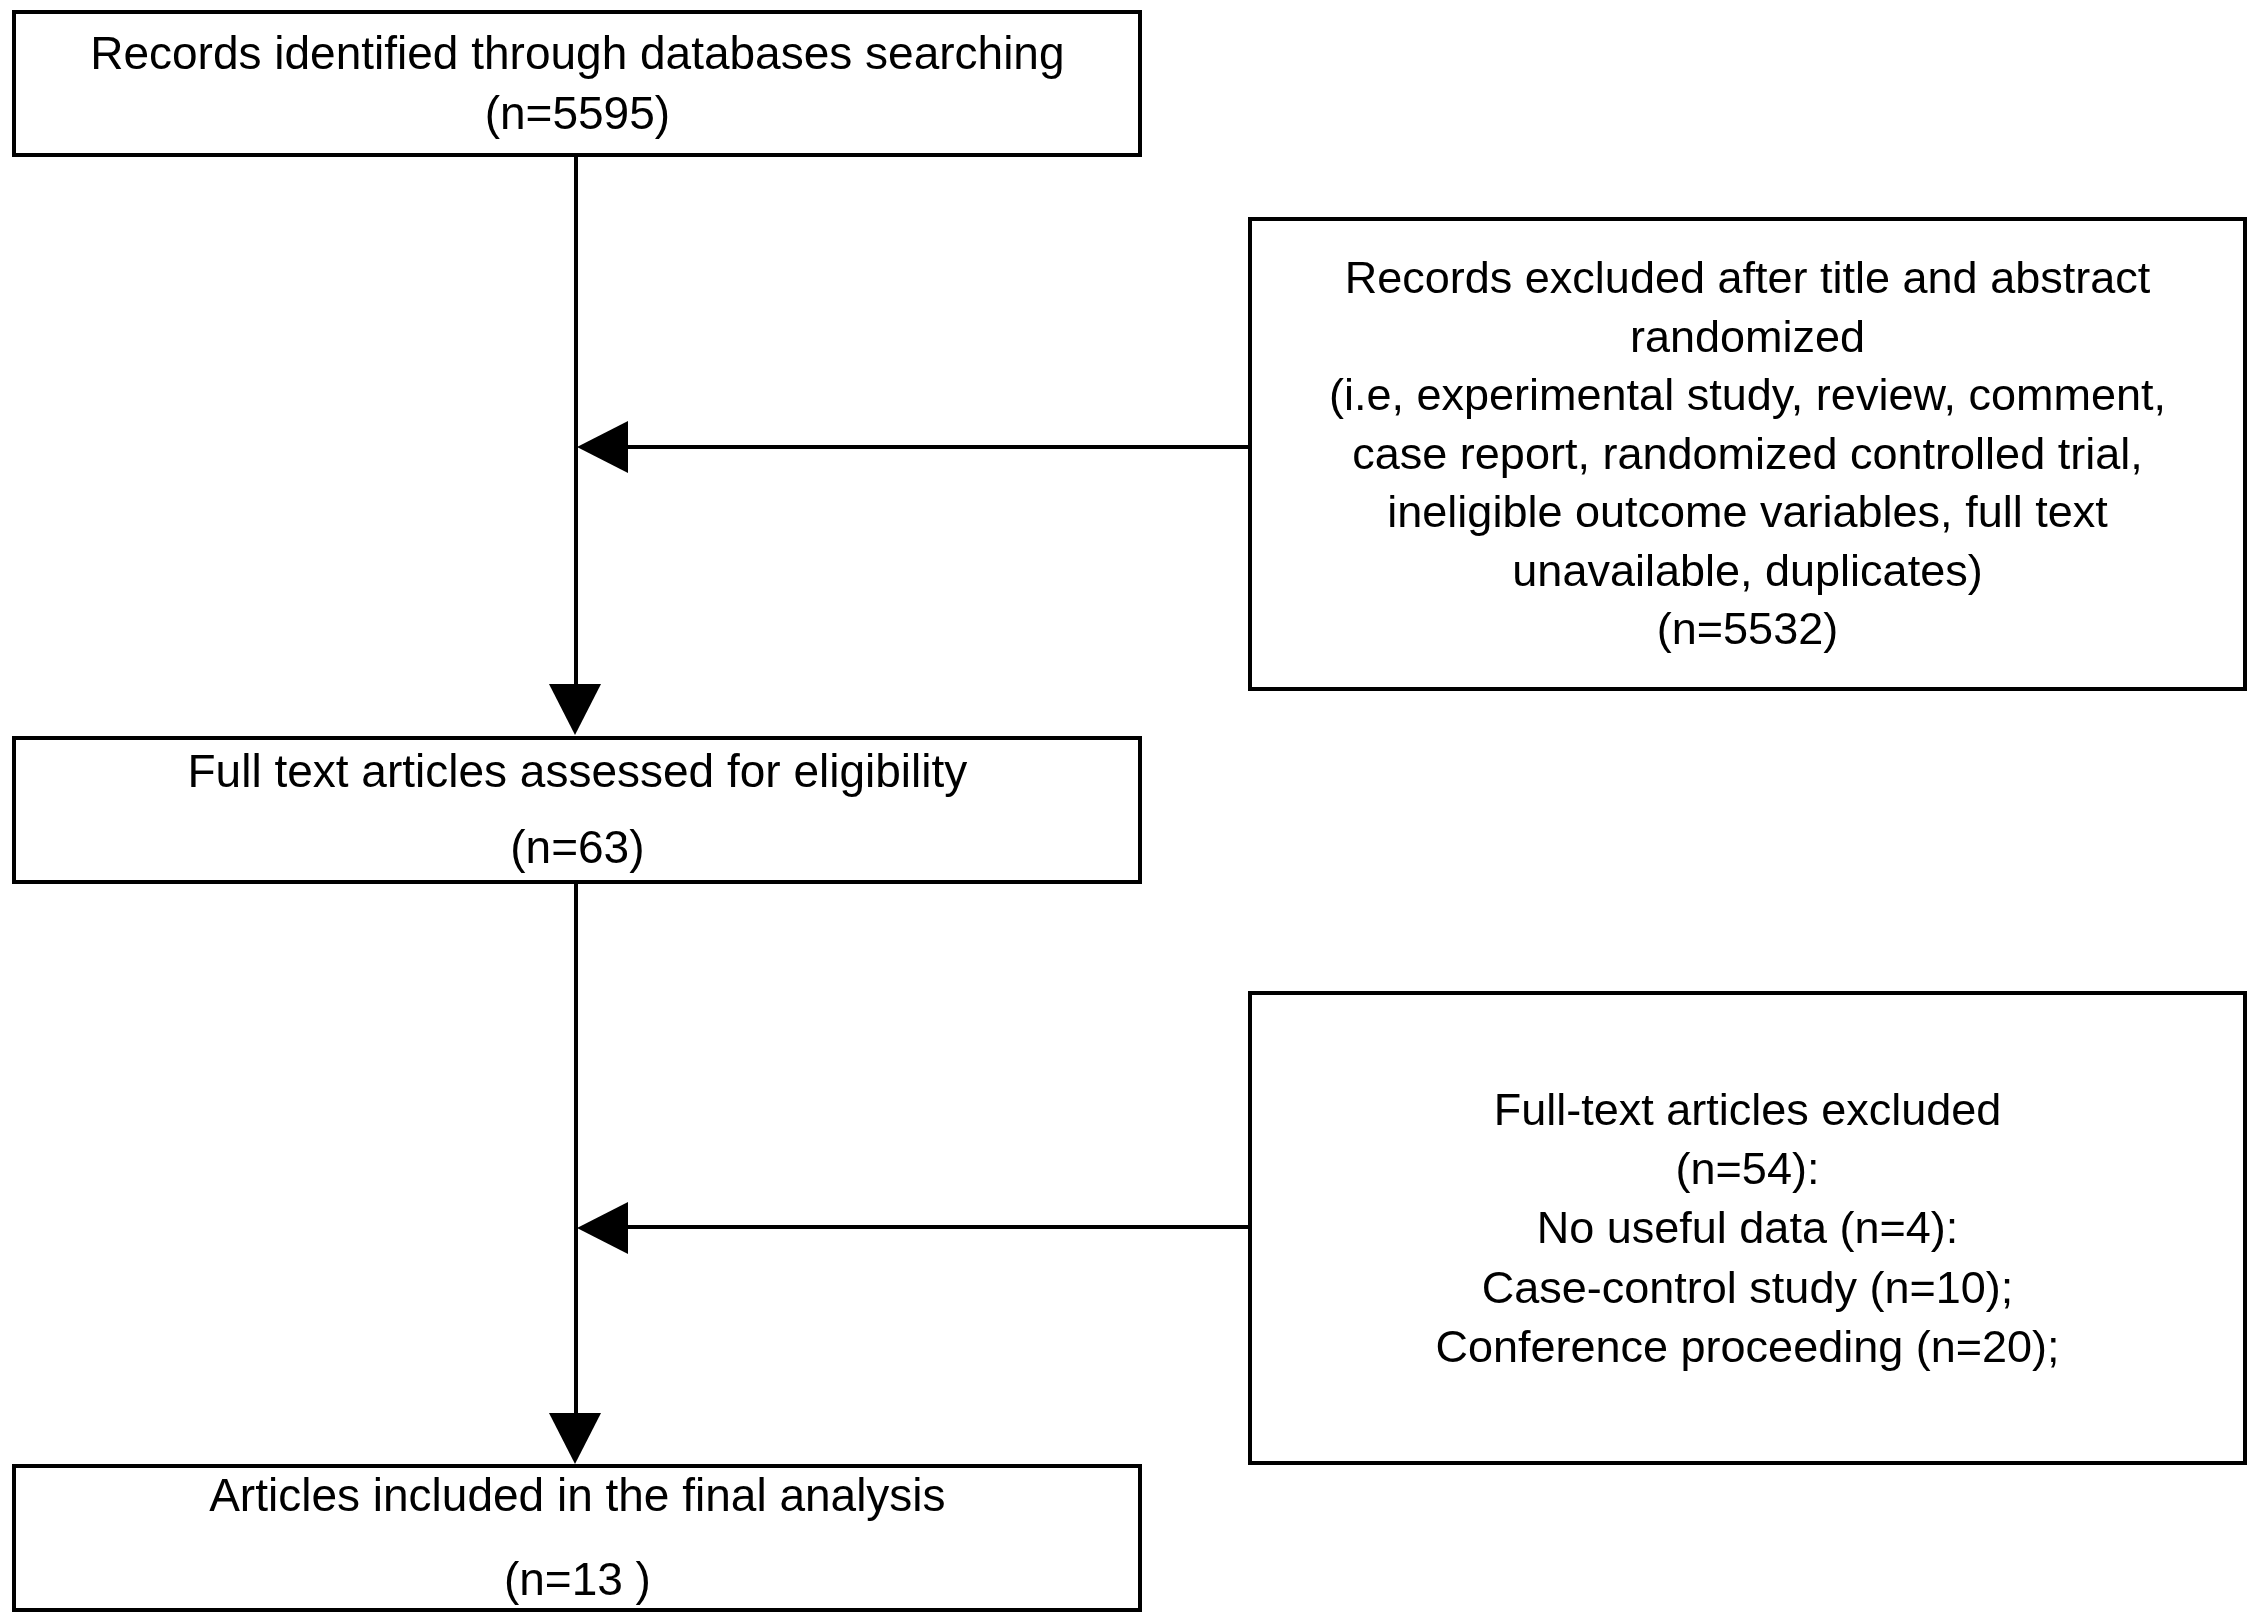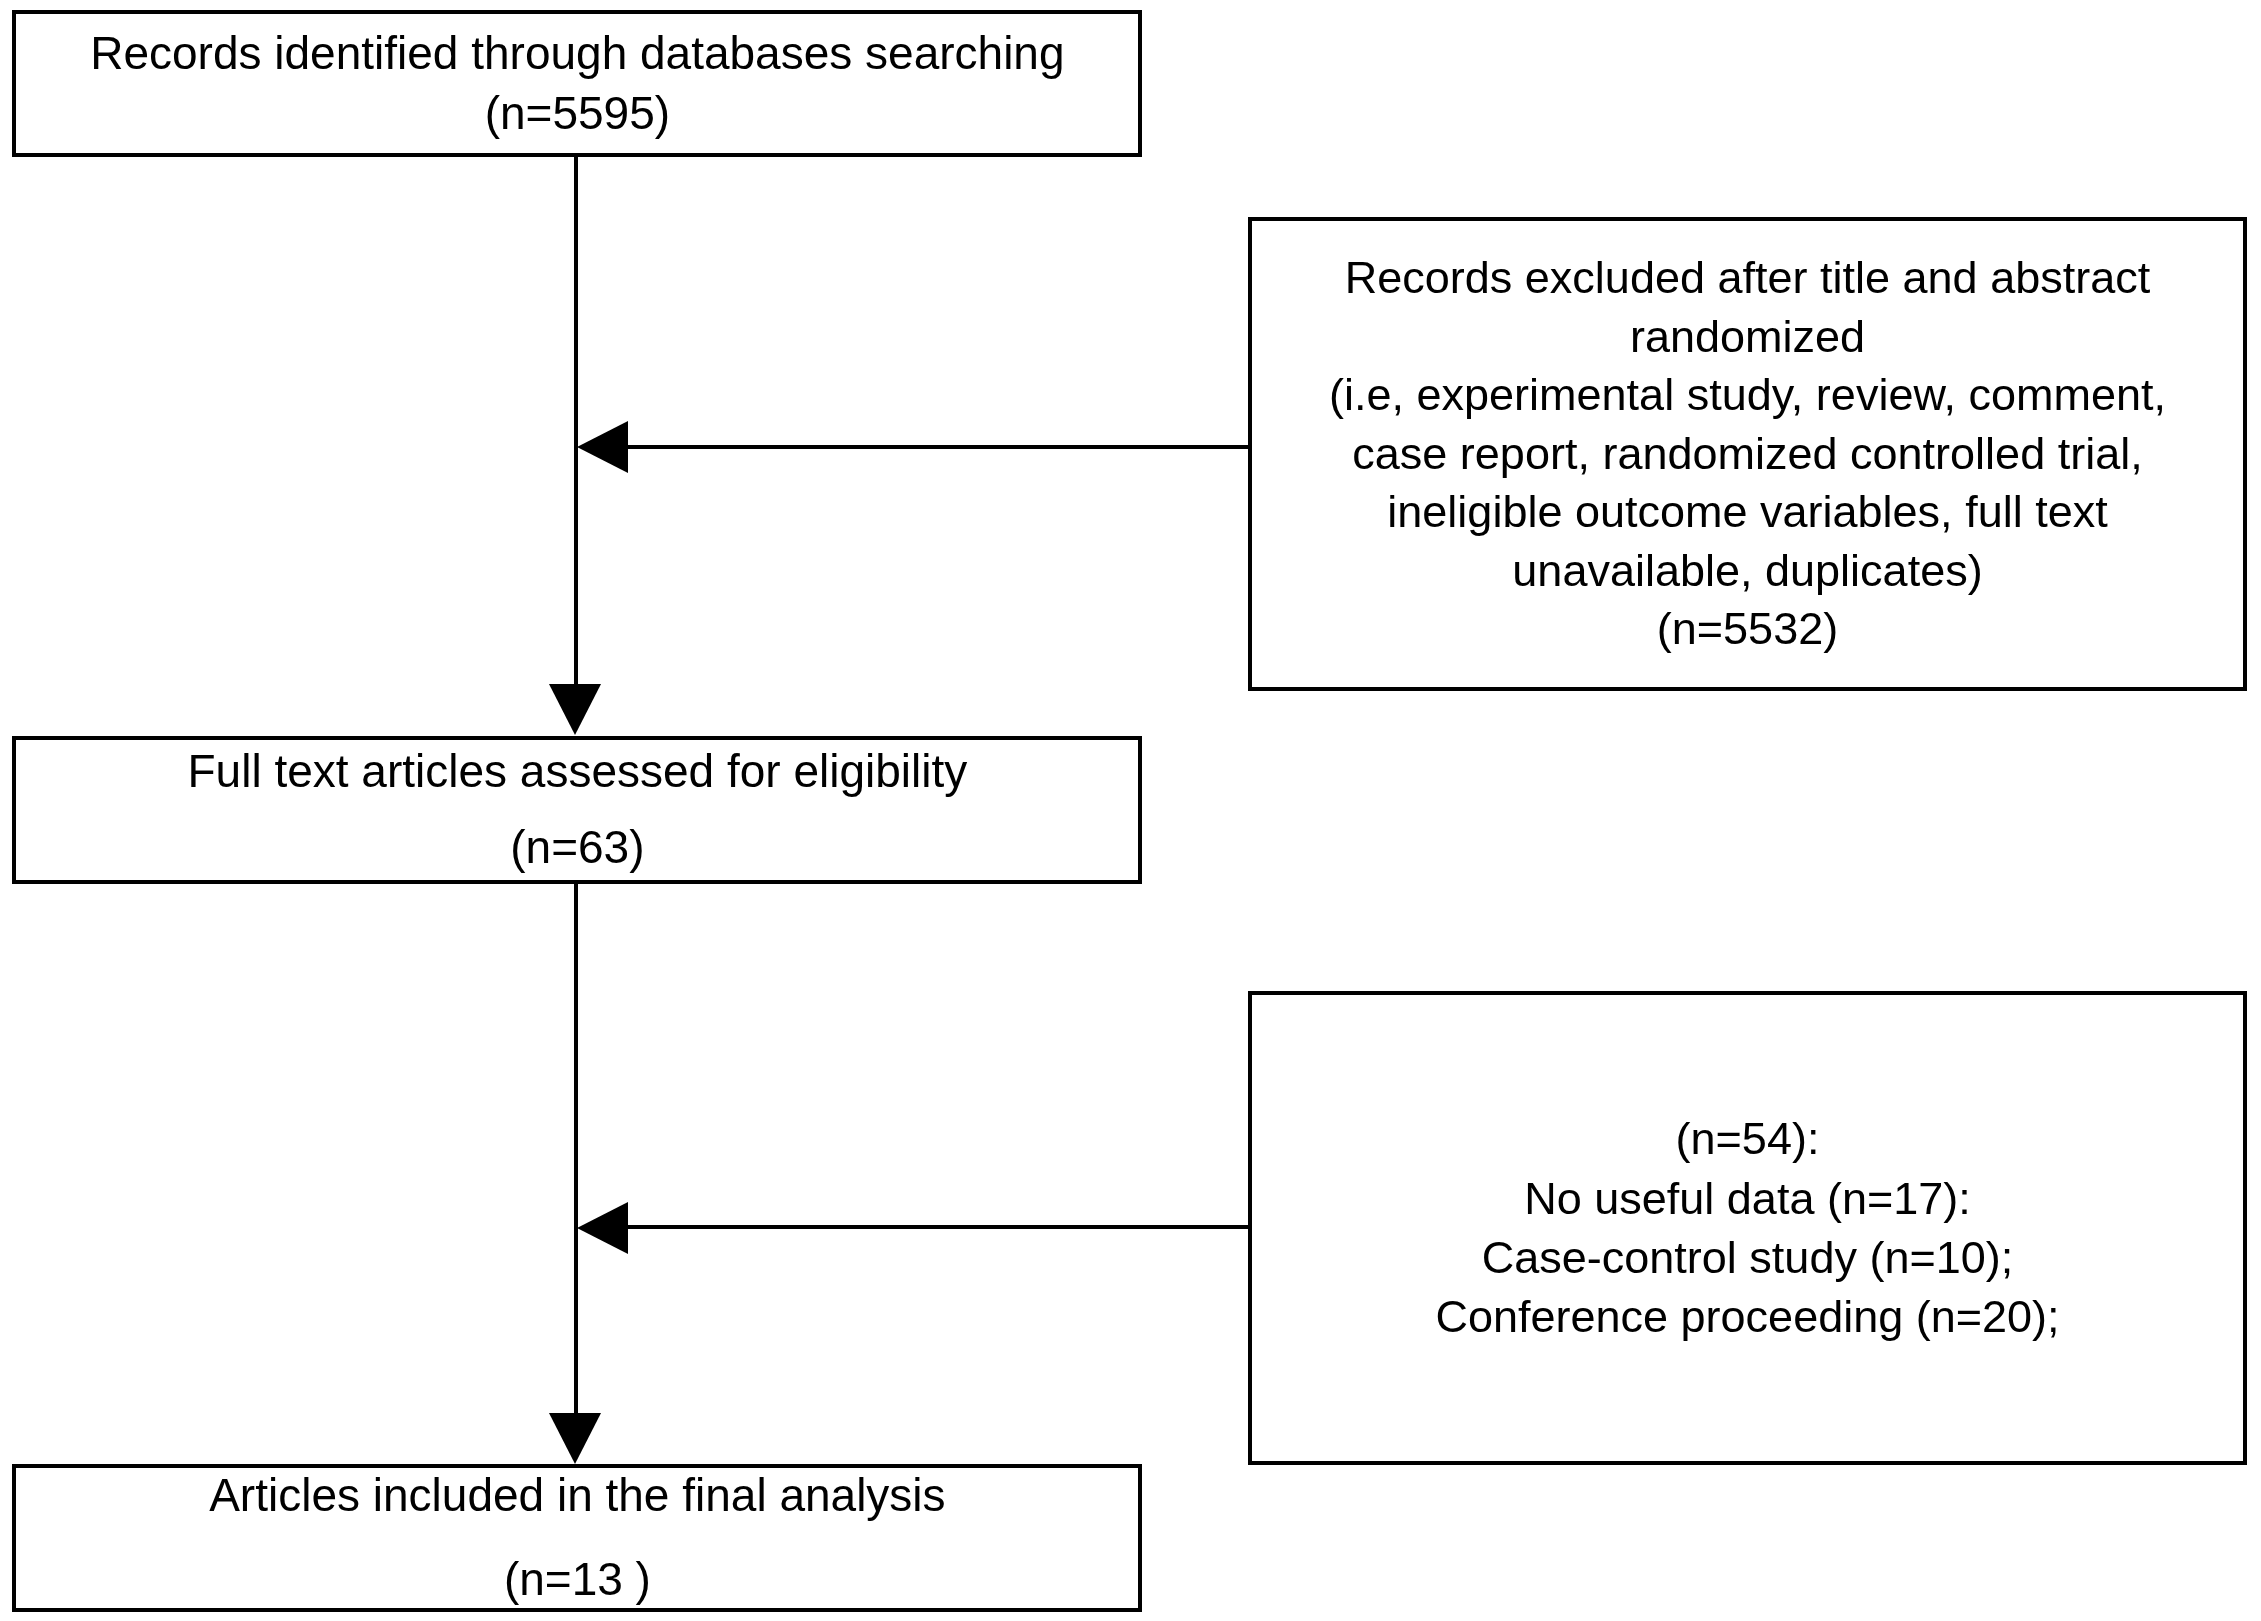--- a/index.html
+++ b/index.html
@@ -119,22 +119,23 @@
     <span class="line">(n=63)</span>
   </div>
 
   <div class="vline" id="trunk-2"></div>
   <div class="arrow-down" id="arrowhead-down-2"></div>
 
   <div class="hline" id="feeder-2"></div>
   <div class="arrow-left" id="arrowhead-left-2"></div>
 
   <div class="box" id="box-excluded-fulltext">
+    <span class="line">Full-text articles excluded</span>
     <span class="line">(n=54):</span>
-    <span class="line">No useful data (n=17):</span>
+    <span class="line">No useful data (n=4):</span>
     <span class="line">Case-control study (n=10);</span>
     <span class="line">Conference proceeding (n=20);</span>
   </div>
 
   <div class="box" id="box-included">
     <span class="line">Articles included in the final analysis</span>
     <span class="line">(n=13 )</span>
   </div>
 
 </div>

